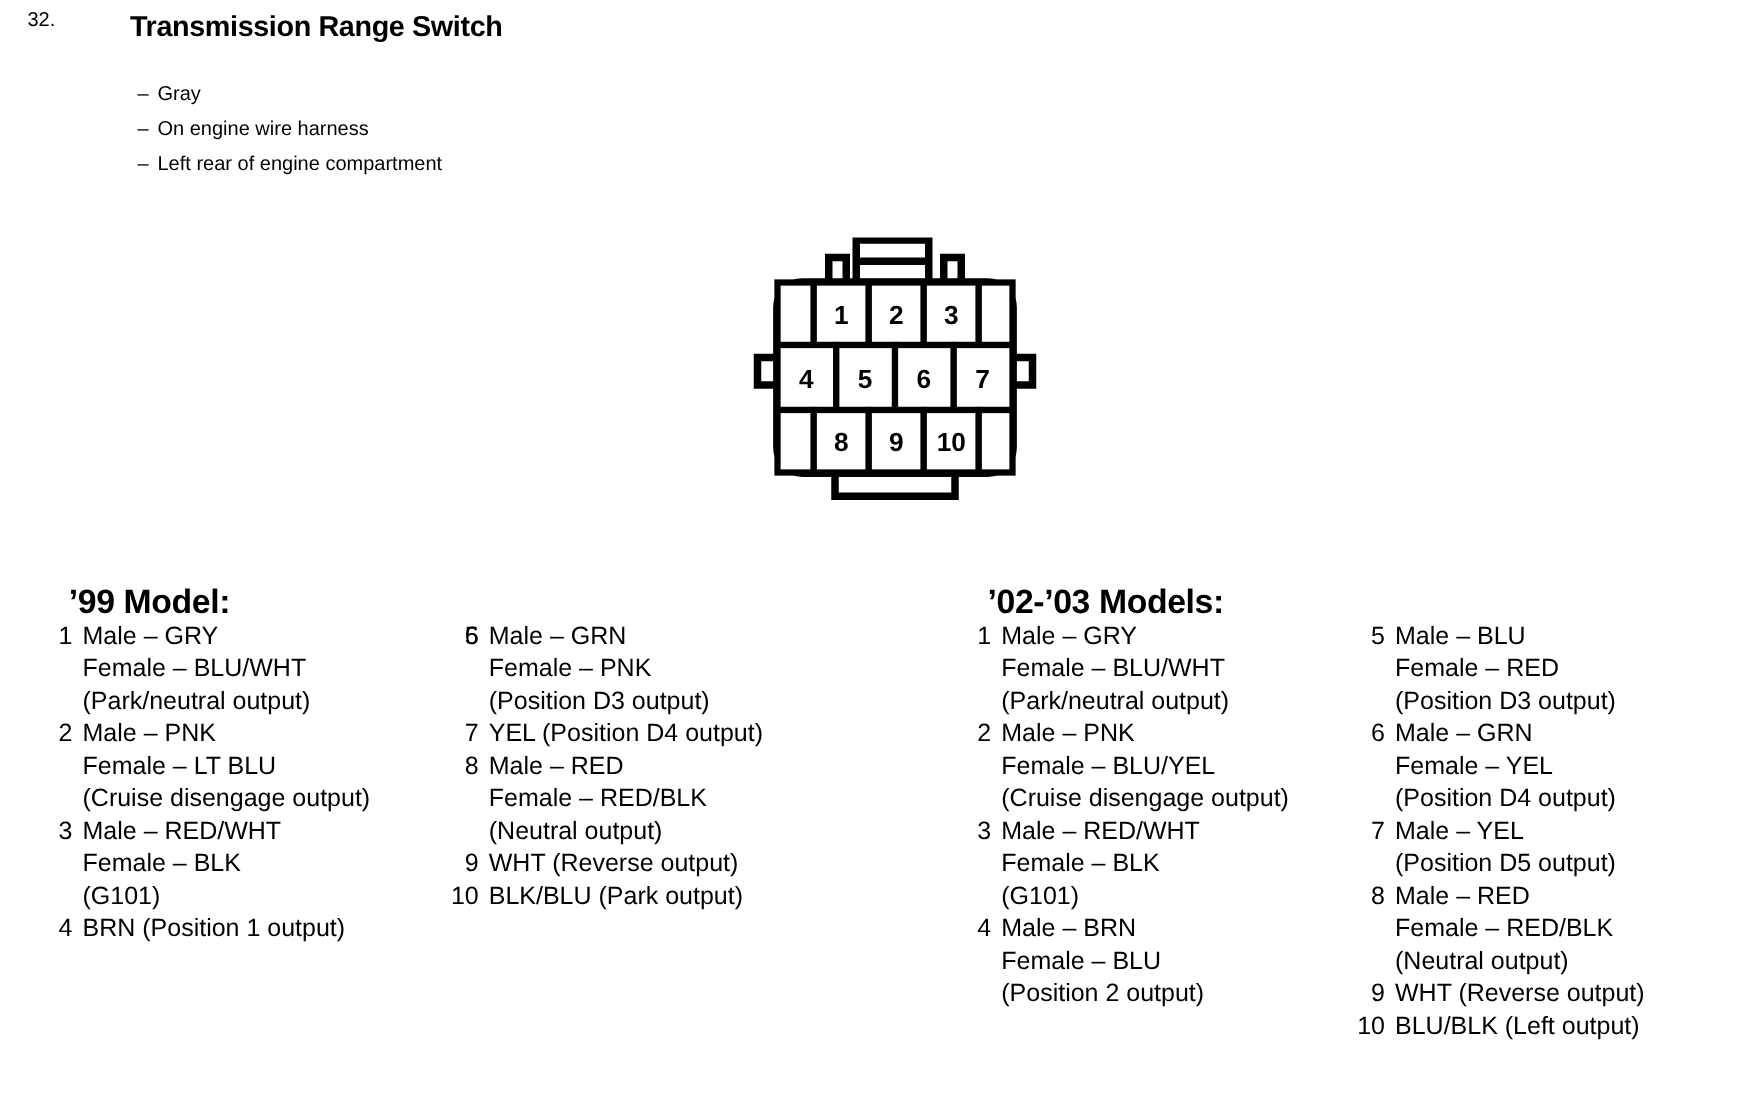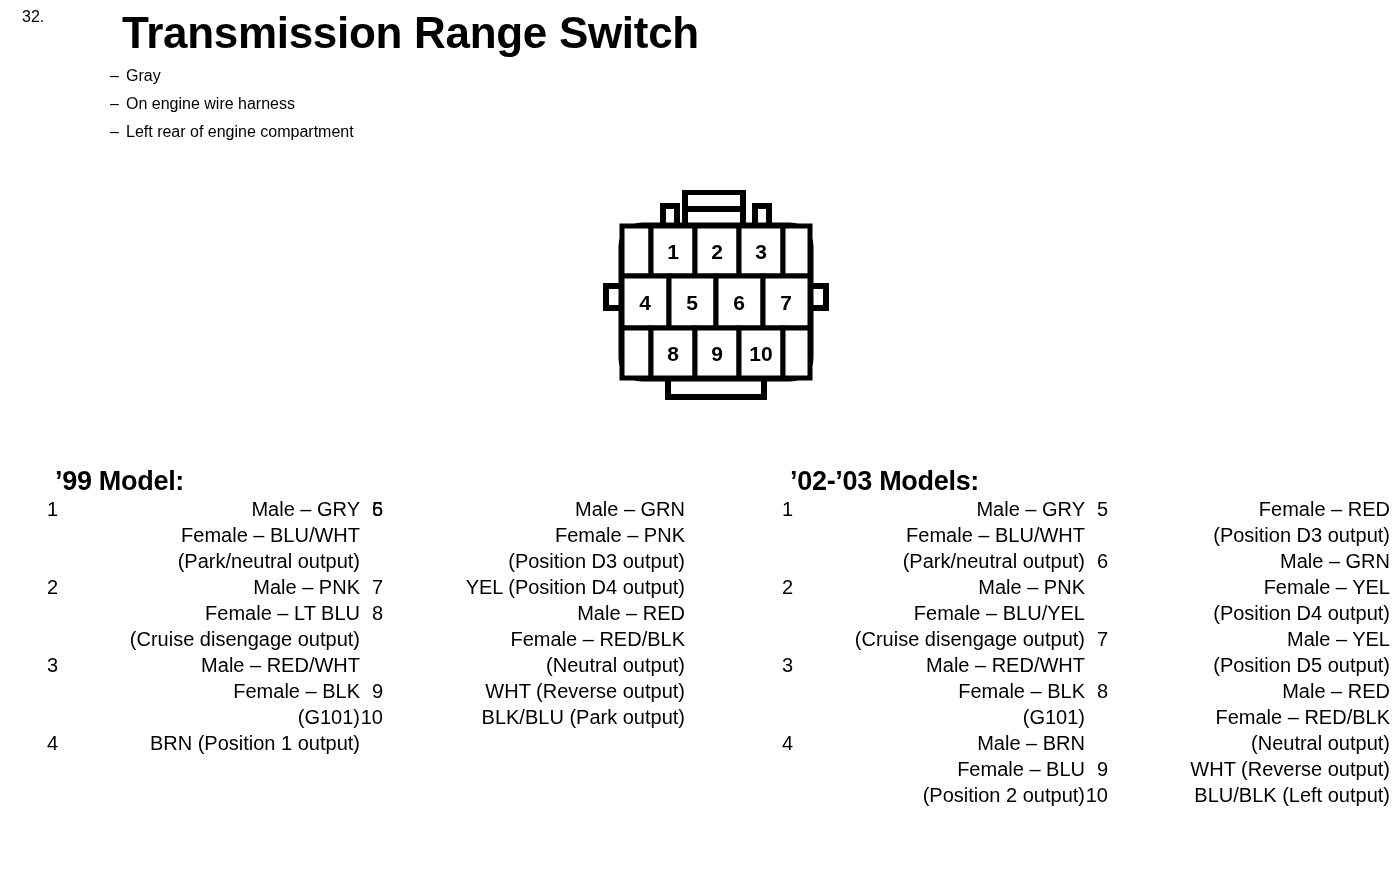--- a/index.html
+++ b/index.html
@@ -21,23 +21,23 @@
   
   #title-row {
     position: absolute;
     left: 22px;
     top: 8px;
     width: 1340px;
     height: 44px;
   }
   #page-title {
     position: absolute;
-    left: 100px;
+    left: 82px;
     top: 0;
-    font-size: 44px;
+    font-size: 23px;
     font-weight: bold;
     letter-spacing: -0.3px;
     white-space: nowrap;
   }
 
   #subtitle-list {
     position: absolute;
     left: 110px;
     top: 62px;
     width: 700px;
@@ -106,21 +106,20 @@
     position: absolute;
     left: 0;
     top: 0;
     width: 28px;
     text-align: right;
     font-size: 20px;
     line-height: 26px;
   }
   .pin-lines {
     margin-left: 36px;
-    text-align: right;
   }
   .pin-line {
     font-size: 20px;
     line-height: 26px;
     white-space: nowrap;
   }
 </style>
 </head>
 <body>
 
@@ -296,20 +295,21 @@
             <div class="pin-line">Male – BRN</div>
             <div class="pin-line">Female – BLU</div>
             <div class="pin-line">(Position 2 output)</div>
           </div>
         </div>
       </div>
     <div class="pin-column col-b">
         <div class="pin-entry">
           <div class="pin-number">5</div>
           <div class="pin-lines">
+            <div class="pin-line">Male – BLU</div>
             <div class="pin-line">Female – RED</div>
             <div class="pin-line">(Position D3 output)</div>
           </div>
         </div>
         <div class="pin-entry">
           <div class="pin-number">6</div>
           <div class="pin-lines">
             <div class="pin-line">Male – GRN</div>
             <div class="pin-line">Female – YEL</div>
             <div class="pin-line">(Position D4 output)</div>

